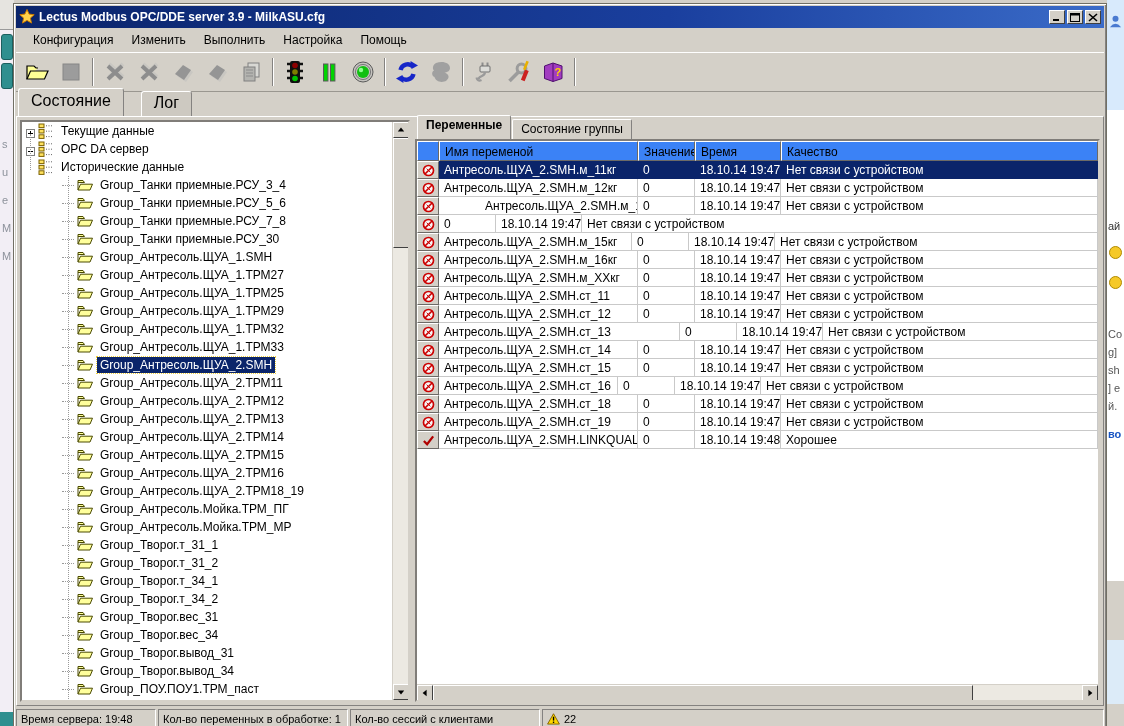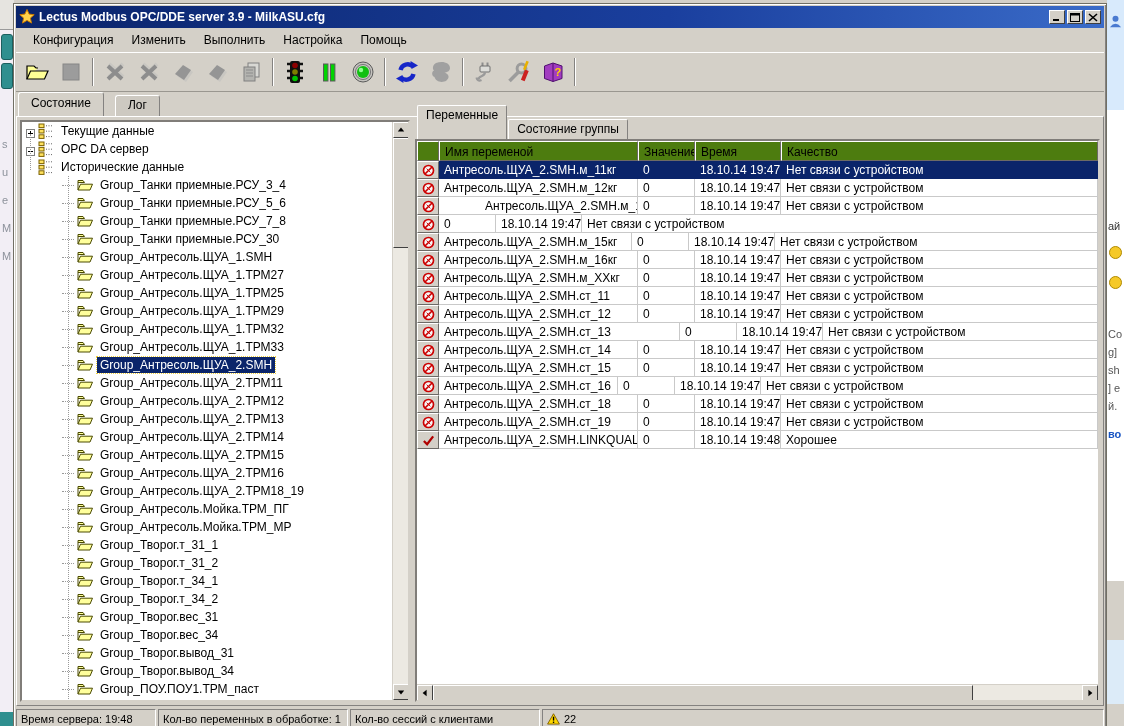--- a/index.html
+++ b/index.html
@@ -48,23 +48,23 @@
 
   .toolbar { height:40px; flex:0 0 40px; display:flex; align-items:center;
     border-top:1px solid #ffffff; border-bottom:1px solid #9a9790;
     padding-left:4px; }
   .tbtn { width:34px; height:32px; display:flex; align-items:center; justify-content:center; }
   .tsep { width:2px; height:28px; margin:0 4px;
     border-left:1px solid #848280; border-right:1px solid #ffffff; }
 
   .tabrow { height:24px; flex:0 0 24px; display:flex; align-items:flex-end;
     padding-left:2px; }
-  .tab { font-size:12px; padding:3px 12px 4px 12px; background:#d4d0c8;
+  .tab { font-size:16px; padding:3px 12px 4px 12px; background:#d4d0c8;
     border:1px solid #848280; border-bottom:none; border-top-color:#fff; border-left-color:#fff;
-    border-radius:3px 3px 0 0; margin-right:11px; position:relative; }
+    border-radius:3px 3px 0 0; margin-right:17px; position:relative; }
   .tab.active { padding-bottom:6px; z-index:2; }
   .tab.inactive { background:#cdc9c1; margin-bottom:0px; padding-top:2px; }
 
   .page { flex:1 1 auto; position:relative; background:#d4d0c8;
     border:1px solid; border-color:#fff #848280 #848280 #fff; }
 
   
   .tree-panel { position:absolute; left:3px; top:3px; width:390px; bottom:3px;
     background:#fff; border:2px inset #d4d0c8; overflow:hidden; }
   .tree { position:absolute; left:0; top:0; right:16px; bottom:0; overflow:hidden; }
@@ -86,27 +86,27 @@
     display:flex; align-items:center; justify-content:center; }
   .sthumb { position:absolute; left:0; width:16px; background:#d4d0c8;
     border:1px solid; border-color:#fff #404040 #404040 #fff; }
 
   
   .right-panel { position:absolute; left:398px; top:1px; right:3px; bottom:3px; }
   .tabrow2 { height:21px; display:flex; align-items:flex-end; padding-left:2px; }
   .tab2 { font-size:12px; padding:2px 8px 3px 8px; background:#d4d0c8;
     border:1px solid #848280; border-bottom:none; border-top-color:#fff; border-left-color:#fff;
     border-radius:2px 2px 0 0; margin-right:1px; }
-  .tab2.active { padding-bottom:17px; }
+  .tab2.active { padding-bottom:7px;font-weight:bold; }
   .right-body { position:absolute; left:0; right:0; top:21px; bottom:0;
     background:#fff; border:2px inset #d4d0c8; overflow:hidden; }
 
   .grid { position:absolute; left:0; top:0; right:0; bottom:16px; overflow:hidden; }
   .grid-header { display:flex; height:20px; }
-  .hcell { background:#4d7c0f; font-size:12px; padding:3px 0 0 5px;
+  .hcell { background:#3b82f6; font-size:12px; padding:3px 0 0 5px;
     border:1px solid; border-color:#fff #6c6a66 #6c6a66 #fff; overflow:hidden;
     white-space:nowrap; flex:0 0 auto; }
   .grow { display:flex; height:18px; background:#fff; }
   .gcell { font-size:12px; padding:2px 0 0 5px; border-right:1px solid #c9c9c9;
     border-bottom:1px solid #c9c9c9; overflow:hidden; white-space:nowrap; flex:0 0 auto; }
   .grow.sel .gcell:not(.icon-cell) { background:#0a246a; color:#fff;
     border-right-color:#0a246a; border-bottom-color:#0a246a; }
   .icon-cell { background:#d4d0c8; border:1px solid;
     border-color:#fff #6c6a66 #6c6a66 #fff; display:flex;
     align-items:center; justify-content:center; padding:0; }

